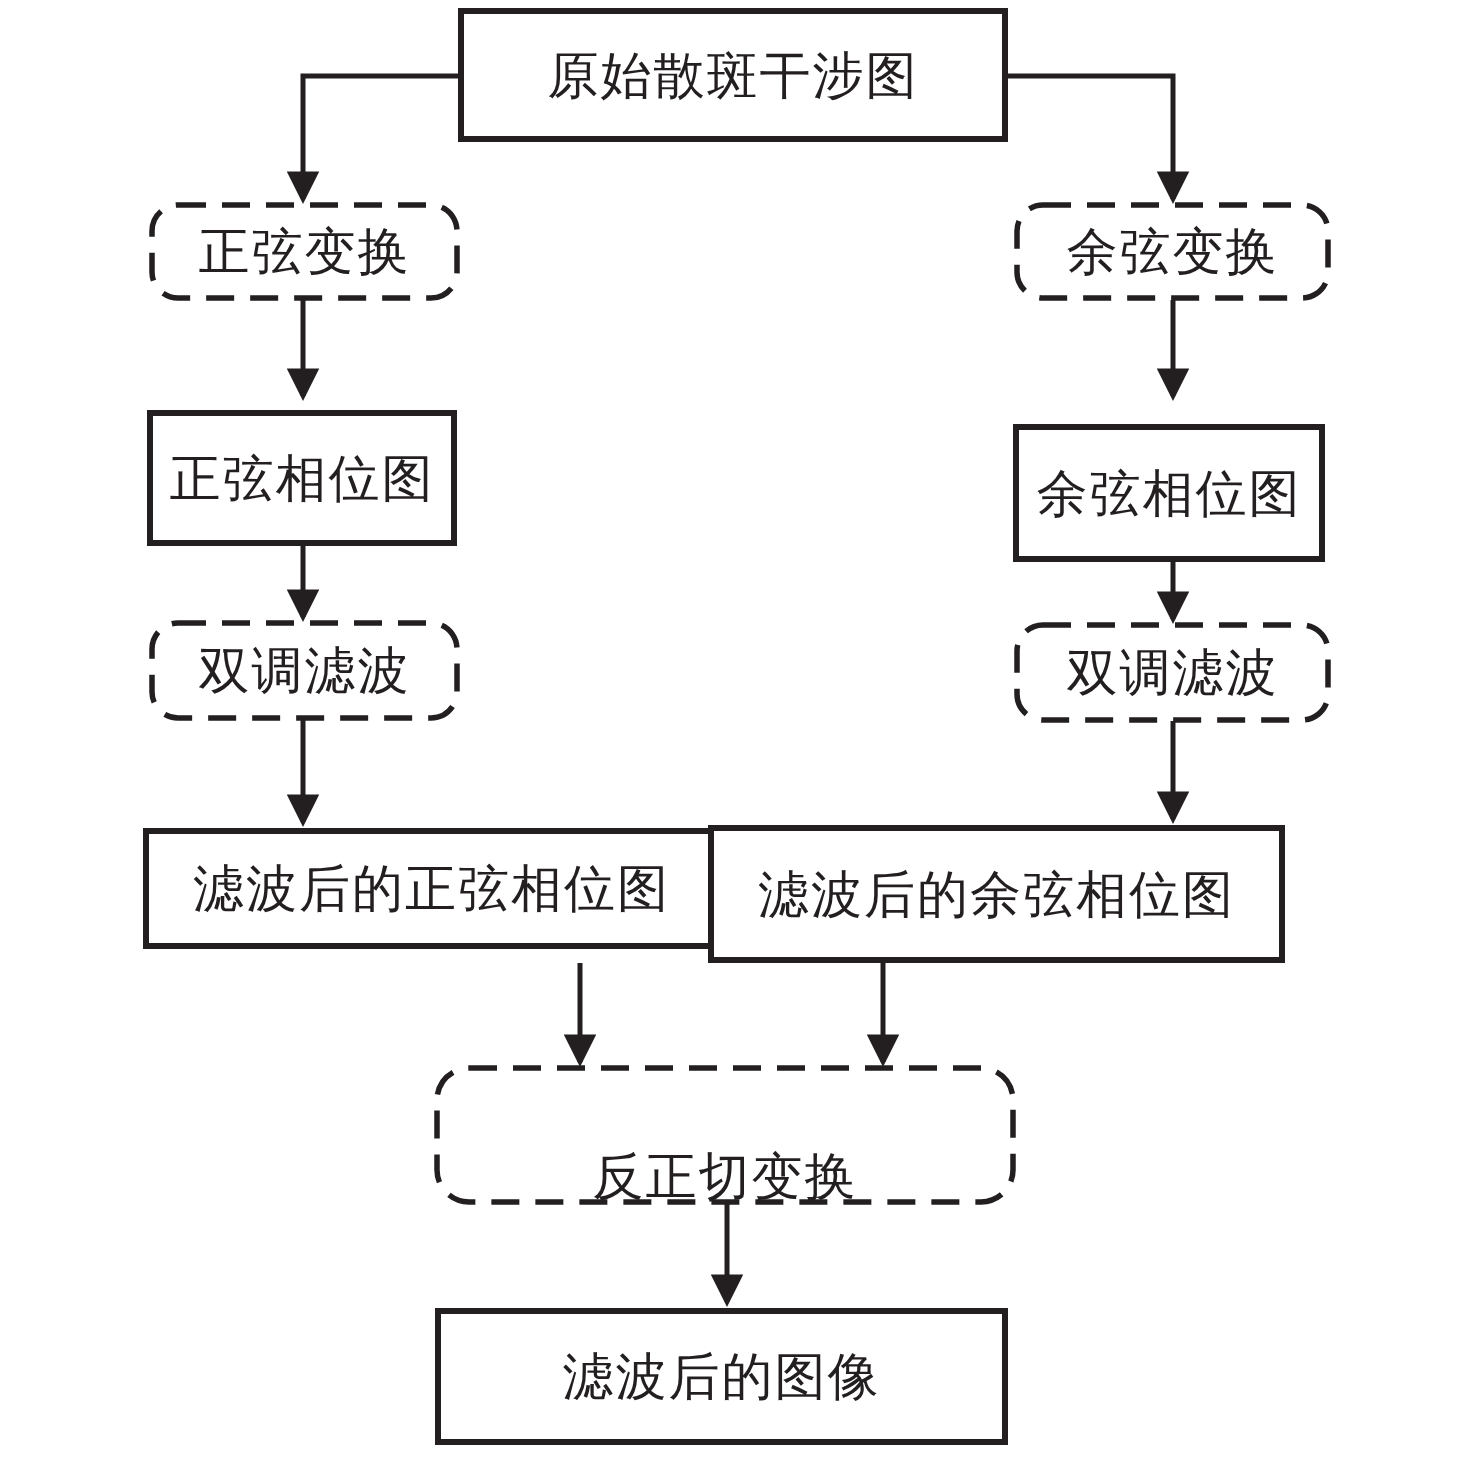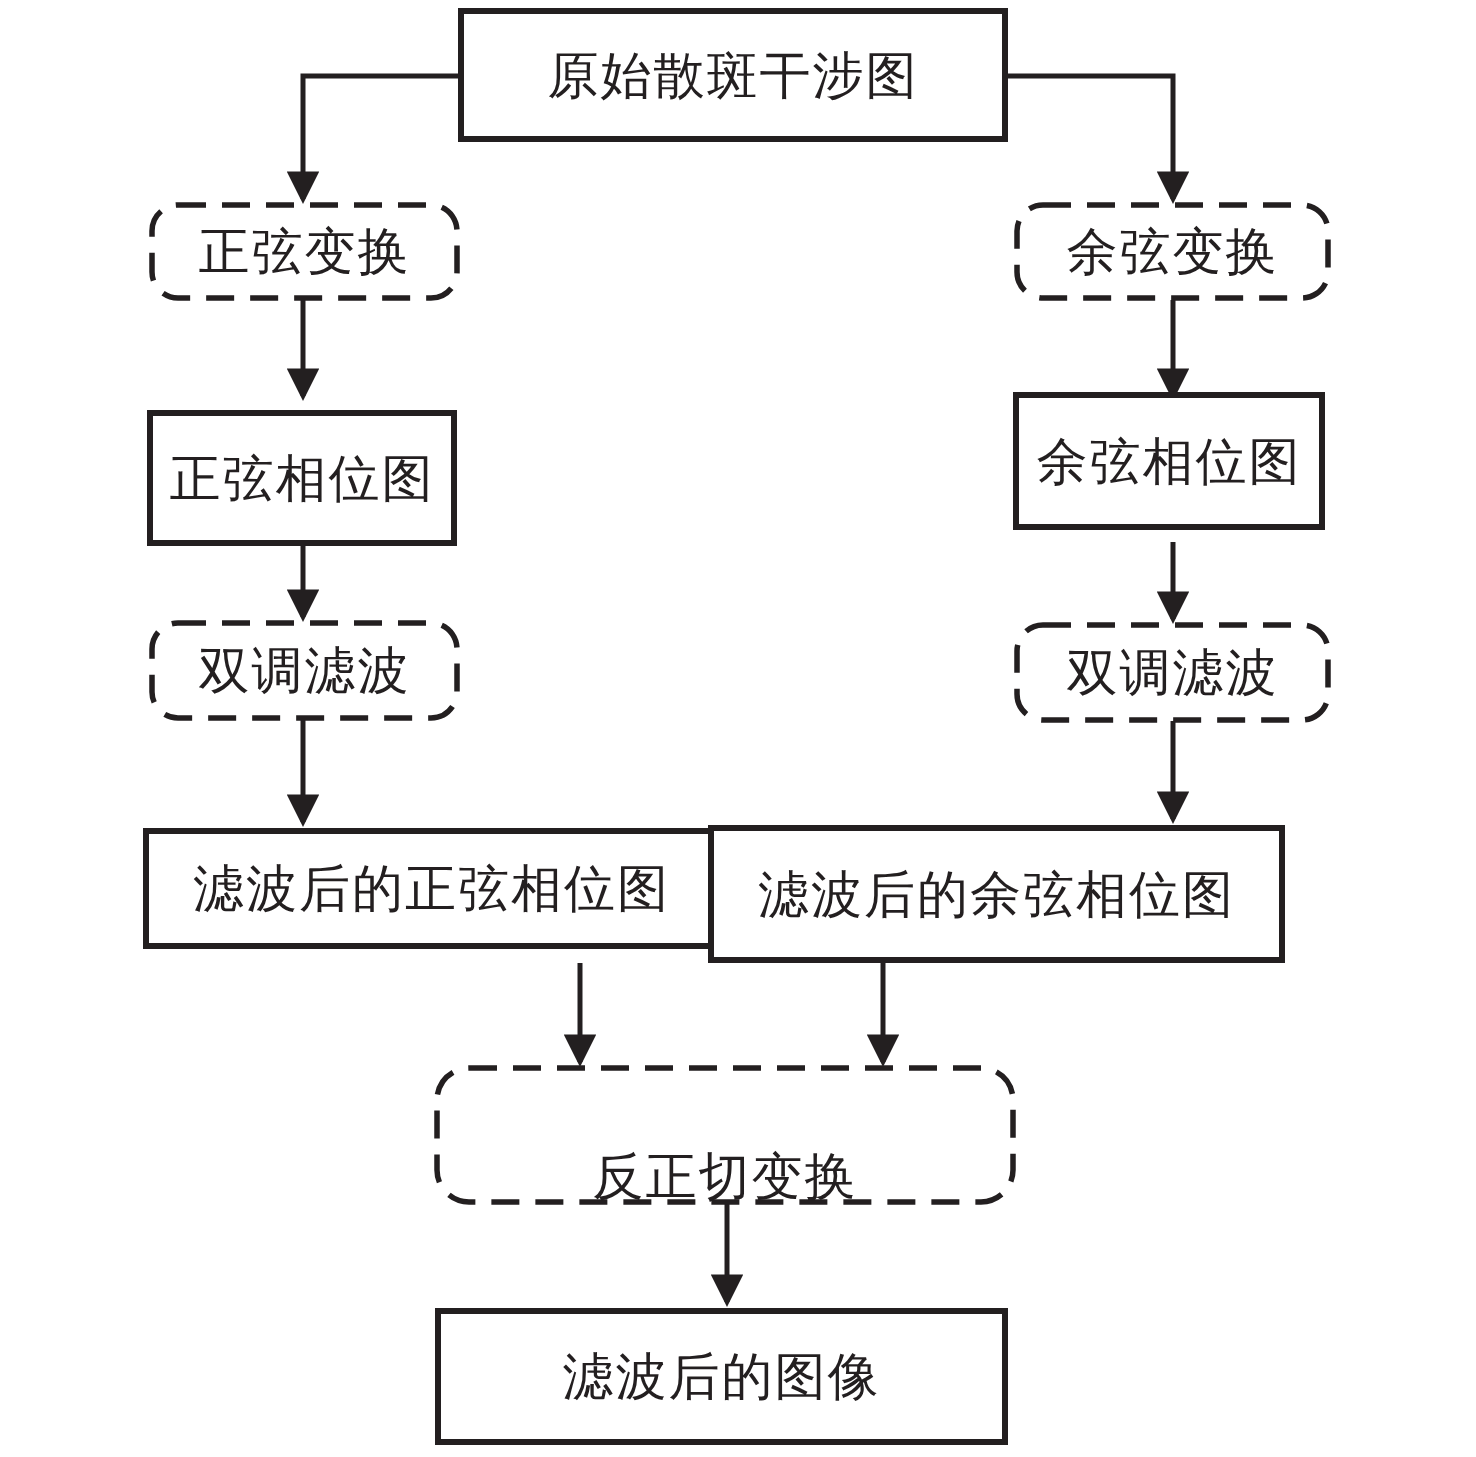--- a/index.html
+++ b/index.html
@@ -39,21 +39,21 @@
     border: 6px solid #231f20;
     background: #ffffff;
   }
   .dashedlabel {
     border: none;
     background: transparent;
   }
   
   .n-original        { left: 458px;  top: 8px;    width: 550px; height: 134px; }
   .n-sine-phase      { left: 147px;  top: 402px;  width: 310px; height: 136px; margin-top: 8px; }
-  .n-cosine-phase    { left: 1013px; top: 392px;  width: 312px; height: 138px; }
+  .n-cosine-phase    { left: 1013px; top: 424px;  width: 312px; height: 138px; }
   .n-filtered-sine   { left: 143px;  top: 828px;  width: 577px; height: 121px; }
   .n-filtered-cosine { left: 708px;  top: 825px;  width: 577px; height: 138px; }
   .n-filtered-image  { left: 435px;  top: 1308px; width: 573px; height: 137px; }
   
   .n-sine-transform   { left: 152px;  top: 205px;  width: 305px; height: 93px;  }
   .n-cosine-transform { left: 1017px; top: 205px;  width: 311px; height: 93px; text-align: right;  }
   .n-sine-filter      { left: 152px;  top: 623px;  width: 305px; height: 95px;  }
   .n-cosine-filter    { left: 1017px; top: 625px;  width: 311px; height: 95px;  }
   .n-arctan           { left: 437px;  top: 1068px; width: 576px; height: 134px; align-items: flex-end; }
 </style>

